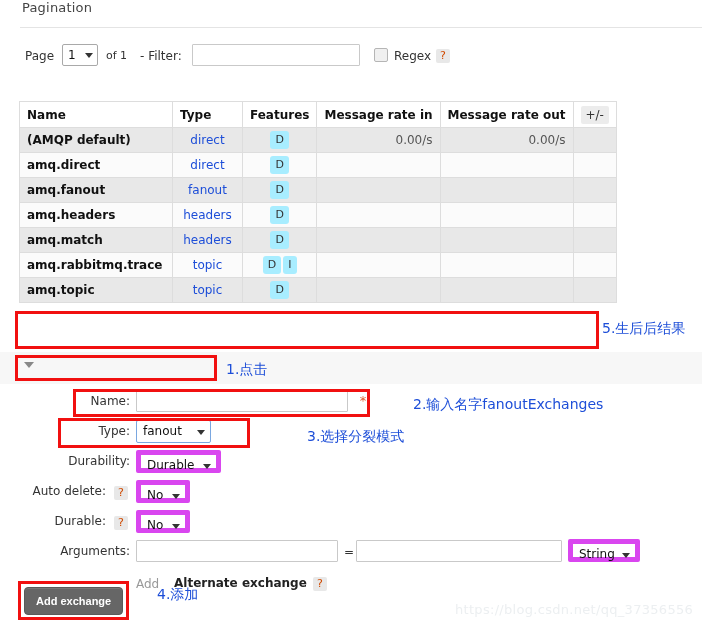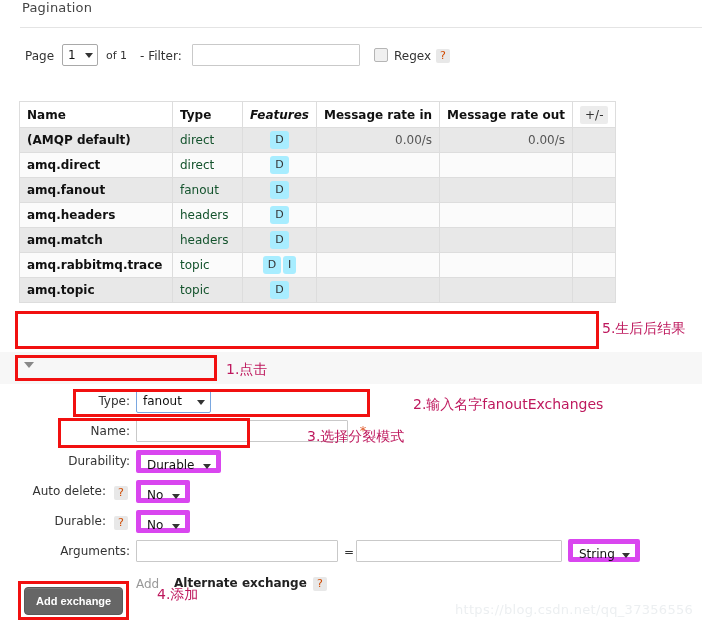--- a/index.html
+++ b/index.html
@@ -142,38 +142,38 @@
   #exchanges-table thead th {
     background: #ffffff;
     font-weight: bold;
     color: #111111;
     text-align: left;
     white-space: nowrap;
     height: 26px;
   }
   th.col-name   { width: 153px; }
   th.col-type   { width: 70px;  text-align: left; }
-  th.col-feat   { width: 68px;  text-align: left; font-weight: normal; font-style: italic; }
+  th.col-feat   { width: 68px;  text-align: left; font-weight: normal; }
   th.col-in     { width: 114px; text-align: right; }
   th.col-out    { width: 125px; text-align: right; }
   th.col-pm     {
     width: 0; border: none; background: transparent;
     padding-left: 7px;
   }
   th.col-pm span {
     display: inline-block;
     background: #ececec;
     color: #333;
     padding: 2px 5px;
     font-weight: normal;
     font-size: 12px;
     border-radius: 2px;
   }
   td.cell-name { font-weight: bold; color: #111; }
-  td.cell-type { color: #14532d; text-align: left; }
+  td.cell-type { color: #1d4ed8; text-align: center; }
   td.cell-feat { text-align: center; padding: 0; }
   td.cell-rate { text-align: right; color: #555; }
   td.cell-blank { border: none; background: transparent; }
 
   tr.row-alt td { background: #e8e8e8; }
   tr.row-plain td { background: #fbfbfb; }
 
   .feature-badge {
     display: inline-block;
     background: #a8edff;
@@ -307,21 +307,21 @@
 
   
   .redbox {
     position: absolute;
     border: 3px solid #f11010;
     box-sizing: border-box;
     pointer-events: none;
   }
   .redtext {
     position: absolute;
-    color: #be185d;
+    color: #1d4ed8;
     font-size: 14px;
     white-space: nowrap;
   }
 
   
   #watermark {
     position: absolute;
     left: 455px; top: 602px;
     font-size: 13px;
     color: #eceff1;
@@ -426,34 +426,34 @@
 </table>
 
 <div id="add-section-band"></div>
 <div id="add-section-toggle">
   <span class="tri"></span>
 </div>
 
 <div id="exchange-form">
 
   <div class="form-row">
+    <span class="form-label" style="width:136px">Name:</span>
+    <span class="form-field">
+      <input class="txt-input" style="width: 212px;" type="text" value="">
+      <span class="req-star">*</span>
+    </span>
+  </div>
+
+  <div class="form-row">
     <span class="form-label" style="width:136px">Type:</span>
     <span class="form-field">
       <span class="sel focused" style="min-width:75px">
         <span>fanout</span>
         <span class="caret"></span>
       </span>
-    </span>
-  </div>
-
-  <div class="form-row">
-    <span class="form-label" style="width:136px">Name:</span>
-    <span class="form-field">
-      <input class="txt-input" style="width: 212px;" type="text" value="">
-      <span class="req-star">*</span>
     </span>
   </div>
 
   <div class="form-row">
     <span class="form-label" style="width:136px">Durability:</span>
     <span class="form-field">
       <span class="sel" style="min-width:78px">
         <span>Durable</span>
         <span class="caret"></span>
       </span>

